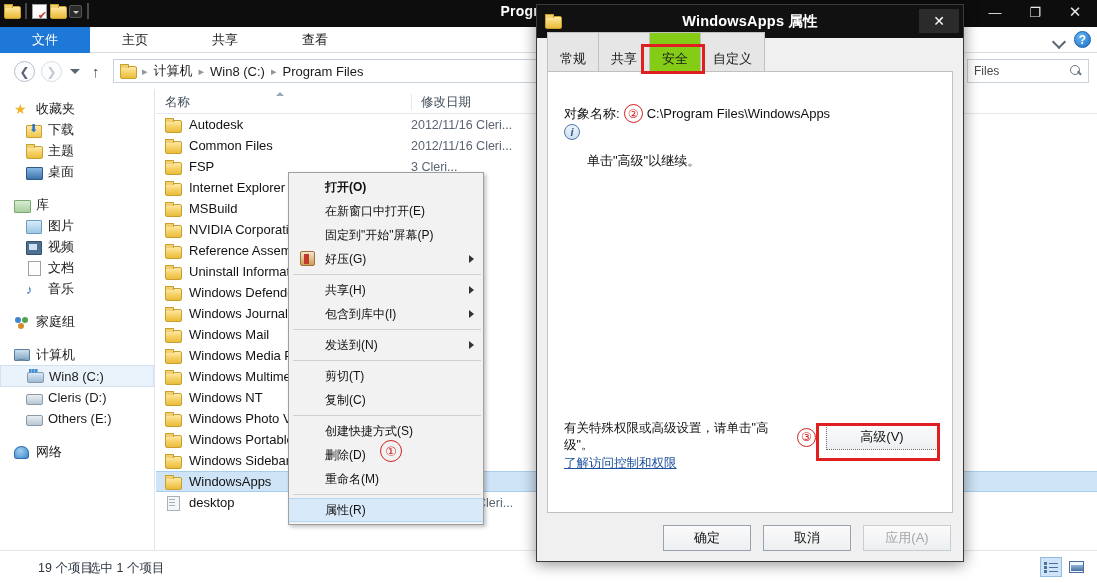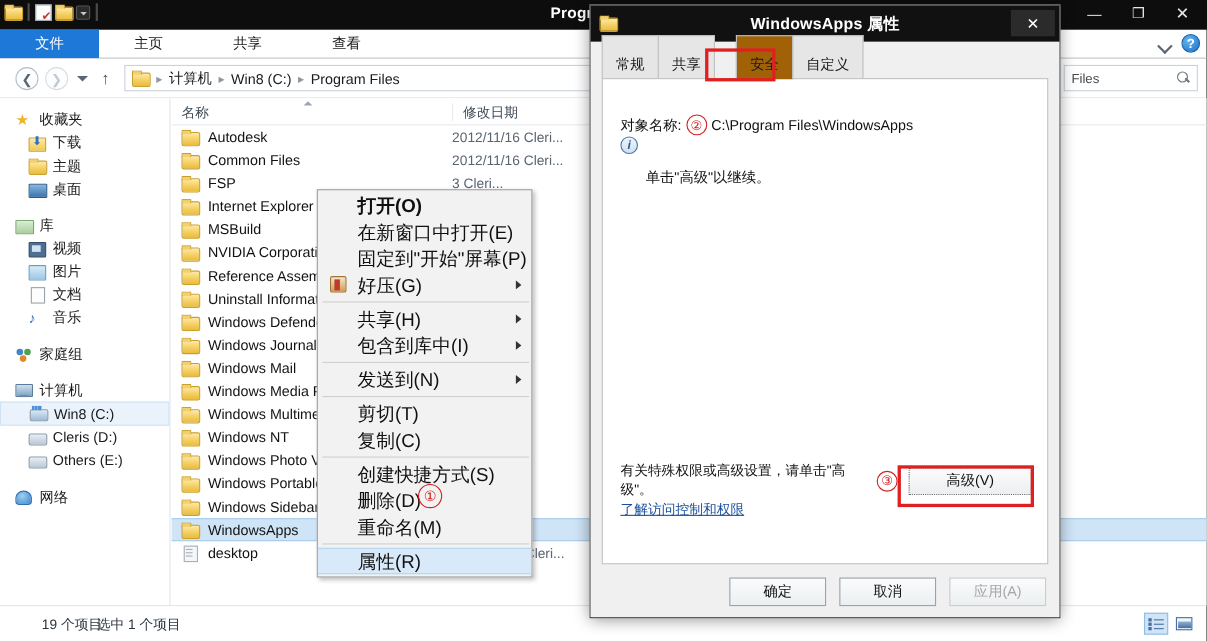--- a/index.html
+++ b/index.html
@@ -242,21 +242,21 @@
   .vb-tiles { width: 15px; height: 12px; border: 1px solid #4a6fa0; position: relative; background:#eef5fb;}
   .vb-tiles::after {
     content:""; position:absolute; left:1px; bottom:1px; width:12px; height:6px;
     background: linear-gradient(180deg,#8fb4d6,#4a6fa0);
   }
 
   
   .ctxmenu {
     position: absolute; left: 288px; top: 172px; width: 196px;
     background: #f2f2f2; border: 1px solid #a0a0a0; box-shadow: 2px 2px 4px rgba(0,0,0,.25);
-    font-size: 17px; color: #101010; padding: 2px 0; z-index: 40;
+    font-size: 12px; color: #101010; padding: 2px 0; z-index: 40;
   }
   .ctx-item {
     height: 24px; display: flex; align-items: center; padding-left: 36px; position: relative;
   }
   .ctx-item.bold { font-weight: bold; }
   .ctx-item.hl { background:#d8eaf9; border-top:1px solid #b4d6ef; border-bottom:1px solid #b4d6ef;}
   .ctx-sep { height: 1px; background: #d0d0d0; margin: 3px 2px 3px 4px; }
   .ctx-arrow {
     position: absolute; right: 9px; top: 8px;
     border-top: 4px solid transparent; border-bottom: 4px solid transparent; border-left: 5px solid #333;
@@ -290,21 +290,21 @@
   }
   .dlg-body { position: absolute; left: 0; top: 33px; right: 0; bottom: 0; background: #f0f0f0; }
   .dlg-tabs {
     position: absolute; left: 10px; top: 10px; display: flex; align-items: flex-end; height: 24px;
     font-size: 13px;
   }
   .dtab {
     padding: 17px 12px 4px; border: 1px solid #c0c0c0; border-bottom: none; background: #e6e6e6;
     color: #1a1a1a; margin-right: -1px;
   }
-  .dtab.active { background: #a16207; position: relative; z-index: 2; margin-left: 20px; }
+  .dtab.active { background: #84cc16; position: relative; z-index: 2; }
   .tabredbox {
     position: absolute; left: 104px; top: 6px; width: 64px; height: 30px;
     border: 3px solid #e02020; z-index: 5;
   }
   .dlg-panel {
     position: absolute; left: 10px; top: 33px; right: 10px; bottom: 48px;
     background: #fff; border: 1px solid #c0c0c0;
   }
   .objrow {
     position: absolute; left: 16px; top: 32px; right: 12px; display: flex; align-items: center;
@@ -436,26 +436,26 @@
           <span>桌面</span>
         </div>
 
         <div class="np-gap"></div>
 
         <div class="np-item">
           <span class="np-ico ico-lib"></span>
           <span>库</span>
         </div>
         <div class="np-item child">
+          <span class="np-ico ico-pic"></span>
+          <span>图片</span>
+        </div>
+        <div class="np-item child">
           <span class="np-ico ico-vid"></span>
           <span>视频</span>
-        </div>
-        <div class="np-item child">
-          <span class="np-ico ico-pic"></span>
-          <span>图片</span>
         </div>
         <div class="np-item child">
           <span class="np-ico ico-doc"></span>
           <span>文档</span>
         </div>
         <div class="np-item child">
           <span class="np-ico ico-mus">♪</span>
           <span>音乐</span>
         </div>
 

